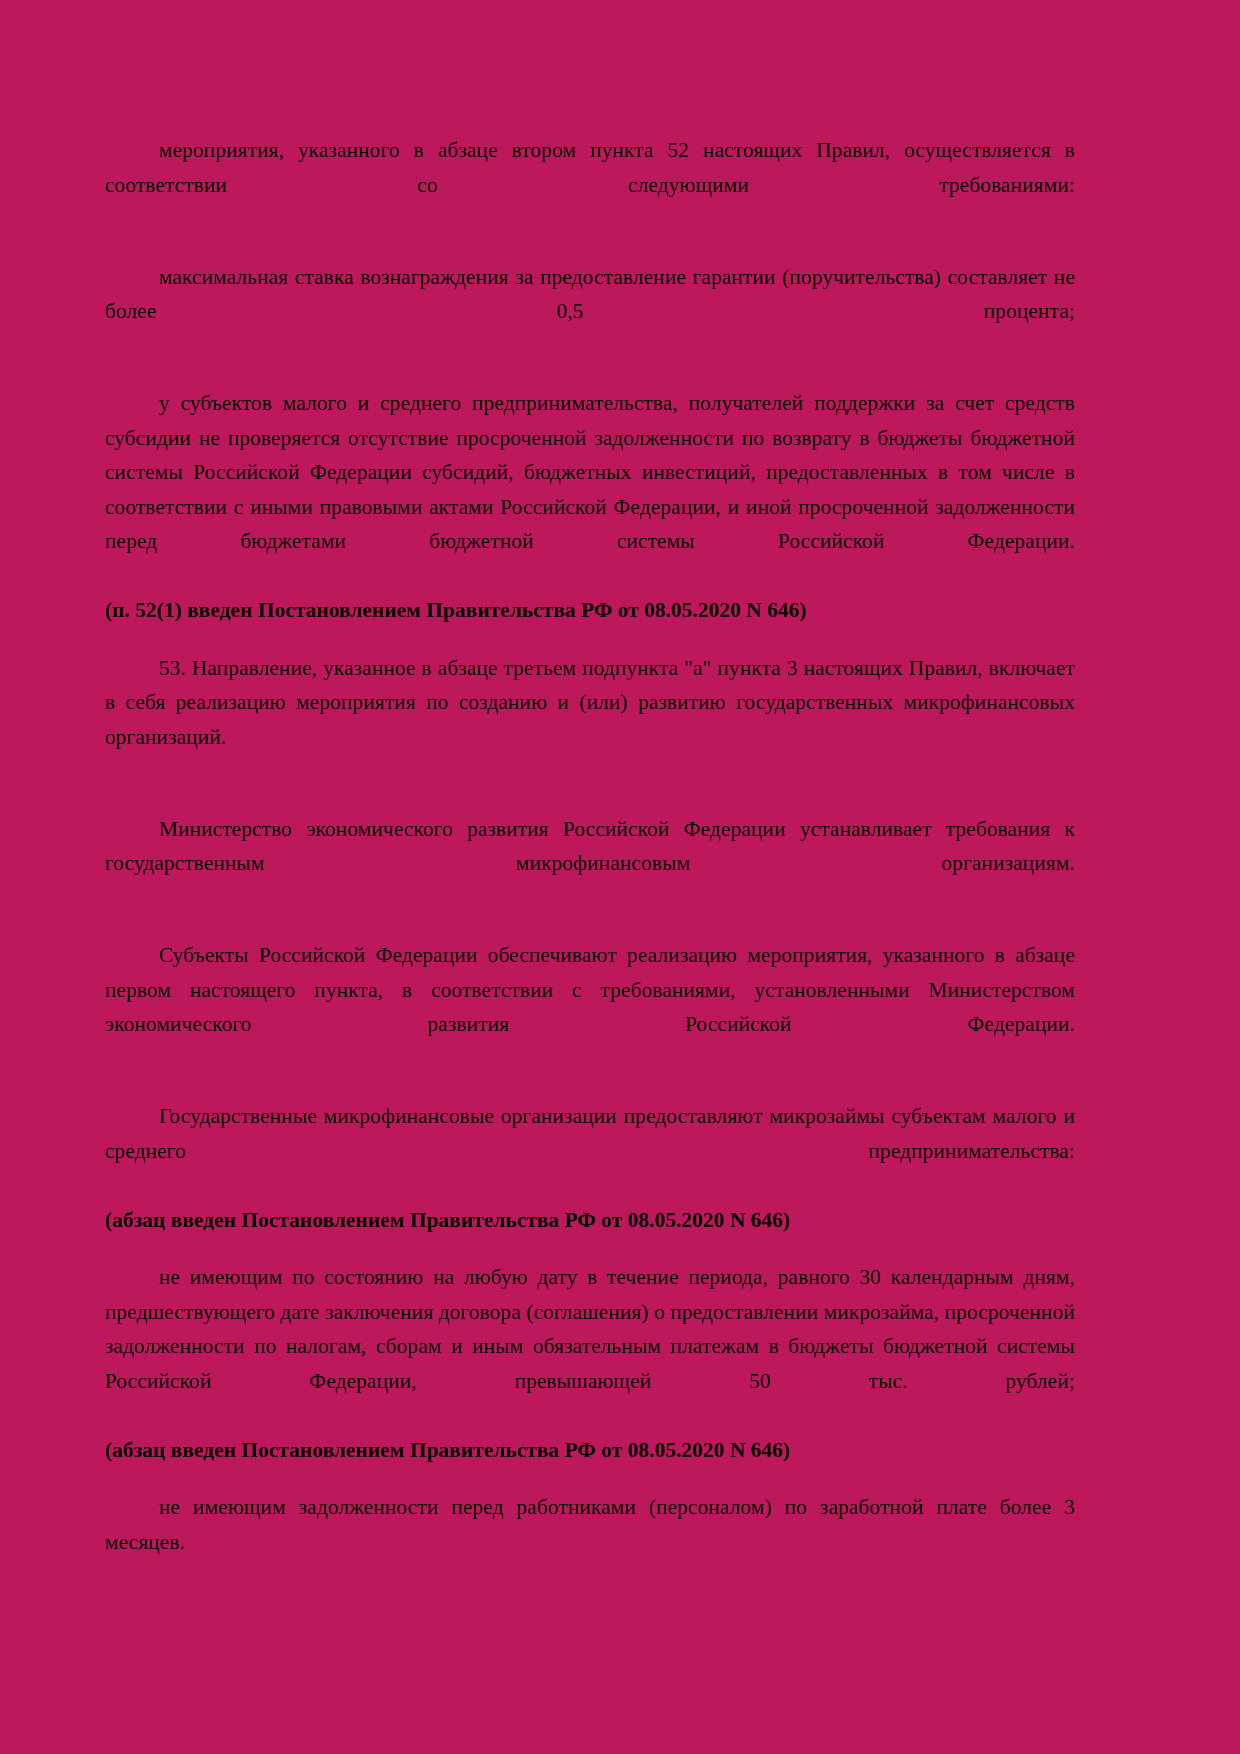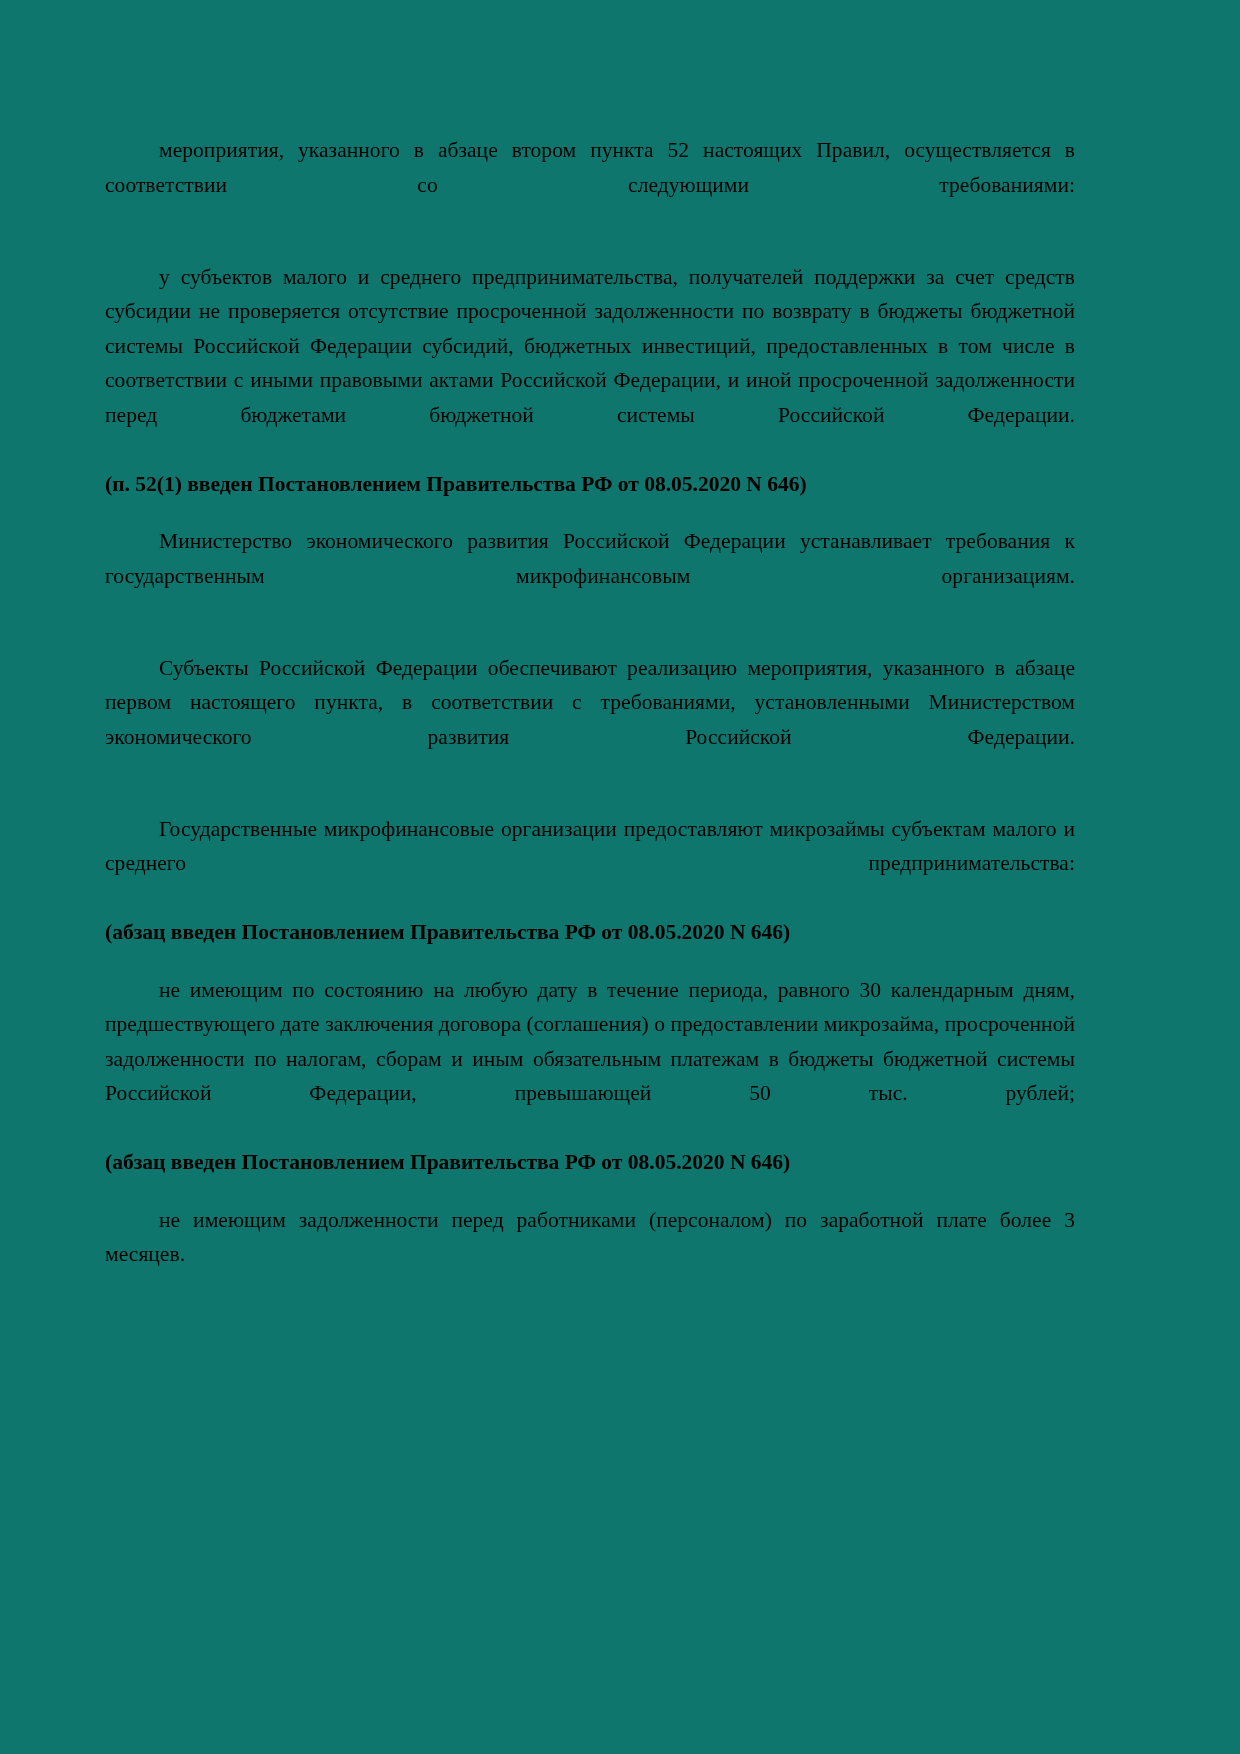--- a/index.html
+++ b/index.html
@@ -12,21 +12,21 @@
   body {
     font-family: "Liberation Serif", "DejaVu Serif", serif;
     color: #000000;
   }
 
   .page {
     position: relative;
     width: 1240px;
     height: 1754px;
     margin: 0 auto;
-    background: #0f766e;
+    background: #be185d;
     box-sizing: border-box;
     overflow: hidden;
   }
 
   .text-block {
     position: absolute;
     left: 105px;
     top: 133px;
     width: 970px;
   }
@@ -75,26 +75,28 @@
 </style>
 </head>
 <body>
 
 <div class="page">
   <div class="text-block">
 
     <p class="para">мероприятия, указанного в абзаце втором пункта 52 настоящих Правил, осуществляется в соответствии со следующими требованиями:</p>
 
 
+    <p class="para">максимальная ставка вознаграждения за предоставление гарантии (поручительства) составляет не более 0,5 процента;</p>
 
 
     <p class="para">у субъектов малого и среднего предпринимательства, получателей поддержки за счет средств субсидии не проверяется отсутствие просроченной задолженности по возврату в бюджеты бюджетной системы Российской Федерации субсидий, бюджетных инвестиций, предоставленных в том числе в соответствии с иными правовыми актами Российской Федерации, и иной просроченной задолженности перед бюджетами бюджетной системы Российской Федерации.</p>
 
     <p class="note">(п. 52(1) введен Постановлением Правительства РФ от 08.05.2020 N 646)</p>
 
+    <p class="para">53. Направление, указанное в абзаце третьем подпункта "а" пункта 3 настоящих Правил, включает в себя реализацию мероприятия по созданию и (или) развитию государственных микрофинансовых организаций.</p>
 
     <p class="para">Министерство экономического развития Российской Федерации устанавливает требования к государственным микрофинансовым организациям.</p>
 
     <p class="para">Субъекты Российской Федерации обеспечивают реализацию мероприятия, указанного в абзаце первом настоящего пункта, в соответствии с требованиями, установленными Министерством экономического развития Российской Федерации.</p>
 
     <p class="para">Государственные микрофинансовые организации предоставляют микрозаймы субъектам малого и среднего предпринимательства:</p>
 
     <p class="note">(абзац введен Постановлением Правительства РФ от 08.05.2020 N 646)</p>
 
     <p class="para">не имеющим по состоянию на любую дату в течение периода, равного 30 календарным дням, предшествующего дате заключения договора (соглашения) о предоставлении микрозайма, просроченной задолженности по налогам, сборам и иным обязательным платежам в бюджеты бюджетной системы Российской Федерации, превышающей 50 тыс. рублей;</p>

